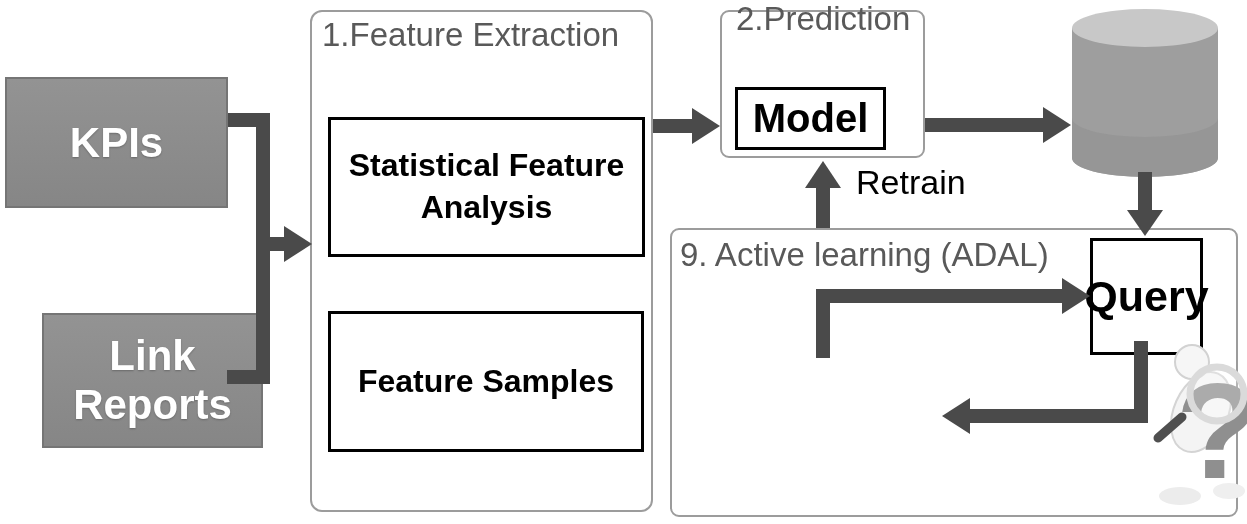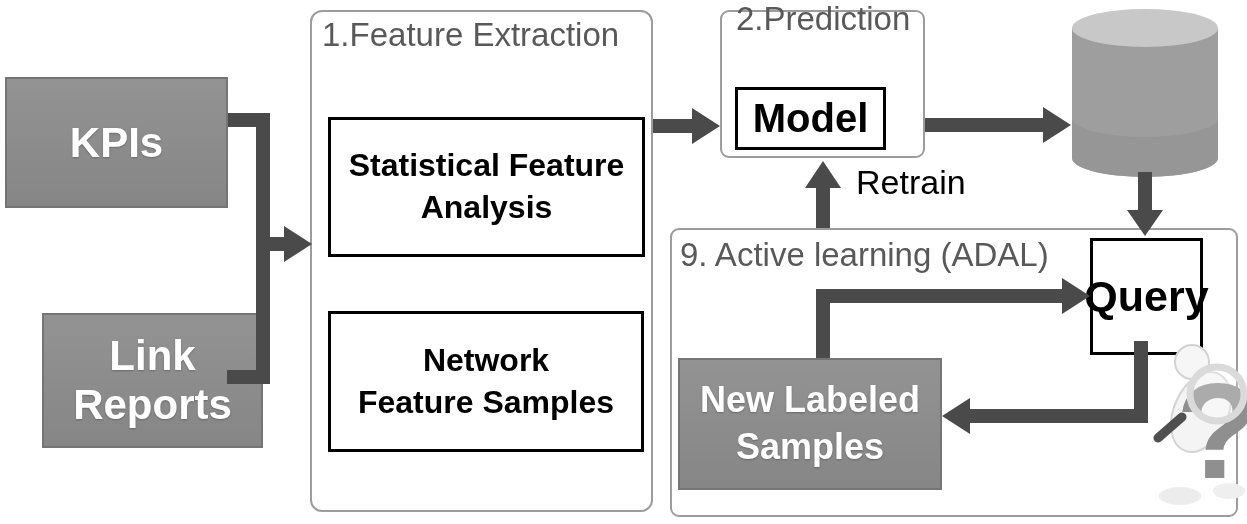--- a/index.html
+++ b/index.html
@@ -51,35 +51,31 @@
 
   <div class="gray-node" style="left:6px;top:313px;width:221px;height:135px;font-size:42px;line-height:1.15;padding:0 4px;margin-left:36px;">
     <span>Link Reports</span>
   </div>
 
   <div class="black-box" style="left:328px;top:117px;width:317px;height:140px;font-size:32px;line-height:1.3;padding:18px 6px;">
     <span>Statistical Feature Analysis</span>
   </div>
 
   <div class="black-box" style="left:328px;top:311px;width:316px;height:141px;font-size:32px;line-height:1.3;">
-    <span>Network</span>
     <span>Feature Samples</span>
   </div>
 
   <div class="black-box" style="left:735px;top:87px;width:151px;height:63px;font-size:40px;">
     <span>Model</span>
   </div>
 
   <div class="black-box" style="left:1090px;top:238px;width:113px;height:117px;font-size:43px;">
     <span>Query</span>
   </div>
 
-  <div class="gray-node" style="left:678px;top:358px;width:264px;height:132px;font-size:36px;line-height:1.3;">
-    <span>New Labeled Samples</span>
-  </div>
 
   <span class="edge-label" style="left:856px;top:165px;">Retrain</span>
 
   <svg class="overlay" width="1247" height="524" viewBox="0 0 1247 524">
 
     <g>
       <path d="M1072,28 L1072,158 A73,19 0 0 0 1218,158 L1218,28 Z" style="fill:var(--cylinder-body);"></path>
       <path d="M1072,118 L1072,158 A73,19 0 0 0 1218,158 L1218,118 A73,19 0 0 1 1072,118 Z" fill="#949494" opacity="0.8"></path>
       <ellipse cx="1145" cy="28" rx="73" ry="19" style="fill:var(--cylinder-top);"></ellipse>
     </g>

